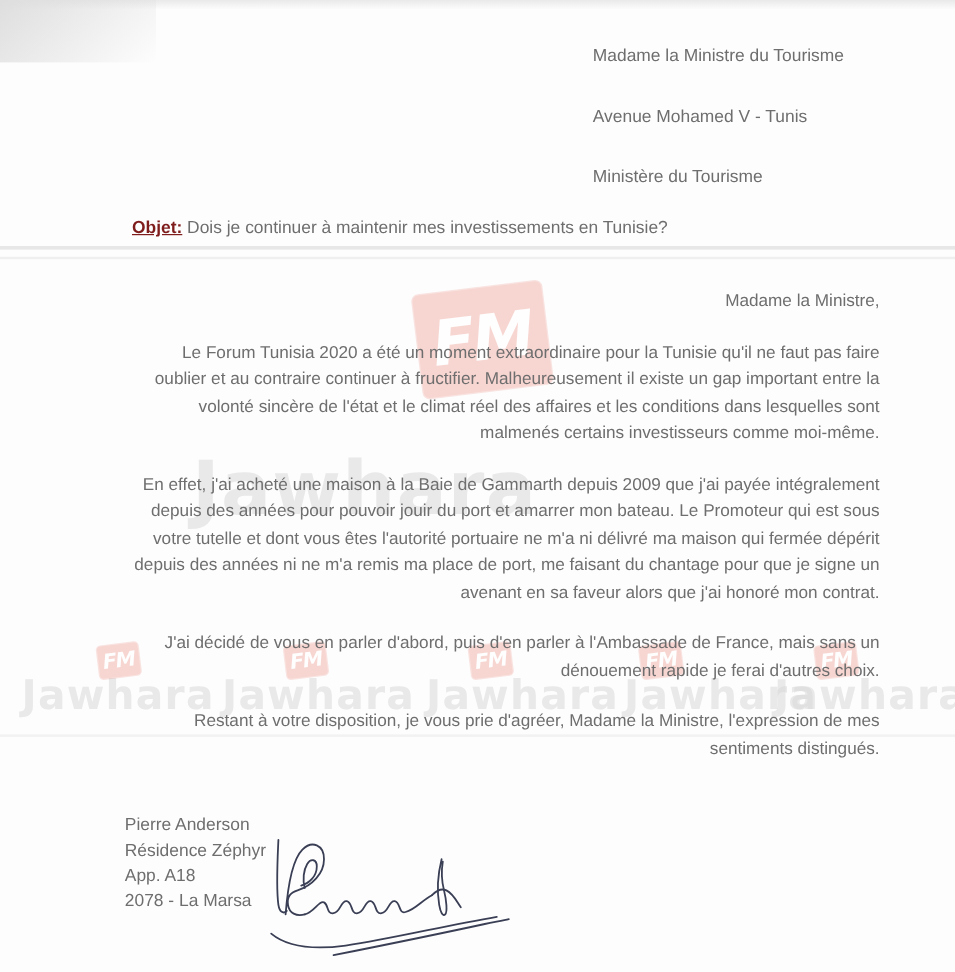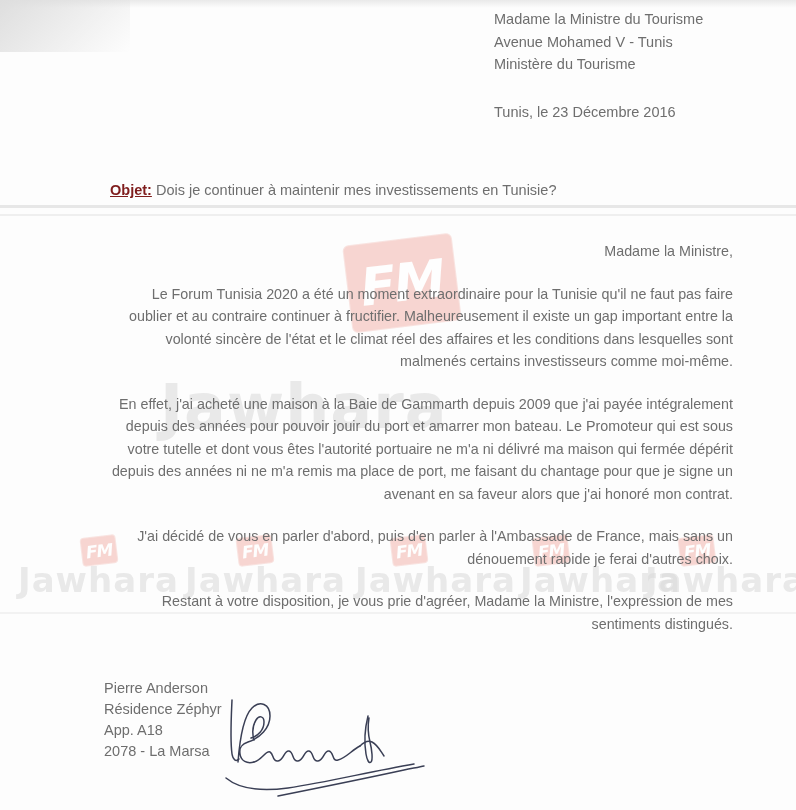--- a/index.html
+++ b/index.html
@@ -67,21 +67,21 @@
 
   
   .letter { position: absolute; }
 
   .addr-block {
     left: 494px;
     top: 8px;
     line-height: 22.5px;
     font-size: 14.5px;
   }
-  .addr-line { white-space: nowrap; }
+  .addr-line { white-space: nowrap; margin-top: 28px; }
 
   .date-line {
     left: 494px;
     top: 104px;
     font-size: 14.5px;
     white-space: nowrap;
   }
 
   .subject {
     left: 110px;
@@ -153,21 +153,20 @@
     <div class="wm-fm small" style="left:534px; top:537px;">FM</div>
     <div class="wm-fm small" style="left:680px; top:537px;">FM</div>
   </div>
 
   <div class="letter addr-block">
     <div class="addr-line">Madame la Ministre du Tourisme</div>
     <div class="addr-line">Avenue Mohamed V - Tunis</div>
     <div class="addr-line">Ministère du Tourisme</div>
   </div>
 
-  <div class="letter date-line">Tunis, le 23 Décembre 2016</div>
 
   <div class="letter subject">
     <span class="subject-label">Objet:</span>
     <span>Dois je continuer à maintenir mes investissements en Tunisie?</span>
   </div>
 
   <div class="letter body-col">
     <p class="para">Madame la Ministre,</p>
     <p class="para">Le Forum Tunisia 2020 a été un moment extraordinaire pour la Tunisie qu'il ne faut pas faire oublier et au contraire continuer à fructifier. Malheureusement il existe un gap important entre la volonté sincère de l'état et le climat réel des affaires et les conditions dans lesquelles sont malmenés certains investisseurs comme moi-même.</p>
     <p class="para">En effet, j'ai acheté une maison à la Baie de Gammarth depuis 2009 que j'ai payée intégralement depuis des années pour pouvoir jouir du port et amarrer mon bateau. Le Promoteur qui est sous votre tutelle et dont vous êtes l'autorité portuaire ne m'a ni délivré ma maison qui fermée dépérit depuis des années ni ne m'a remis ma place de port, me faisant du chantage pour que je signe un avenant en sa faveur alors que j'ai honoré mon contrat.</p>

